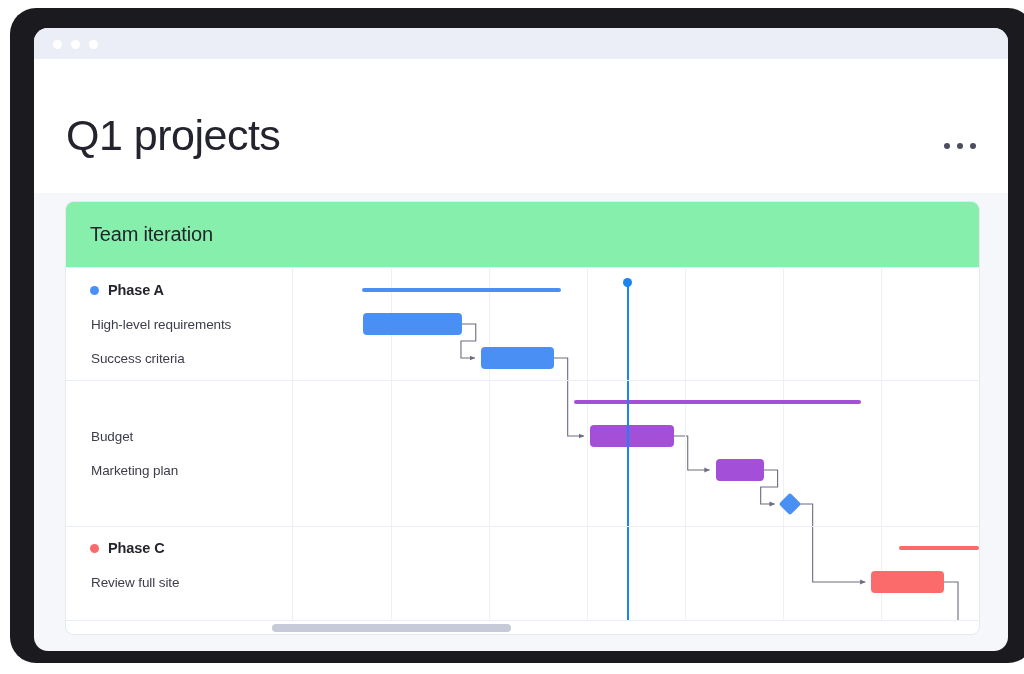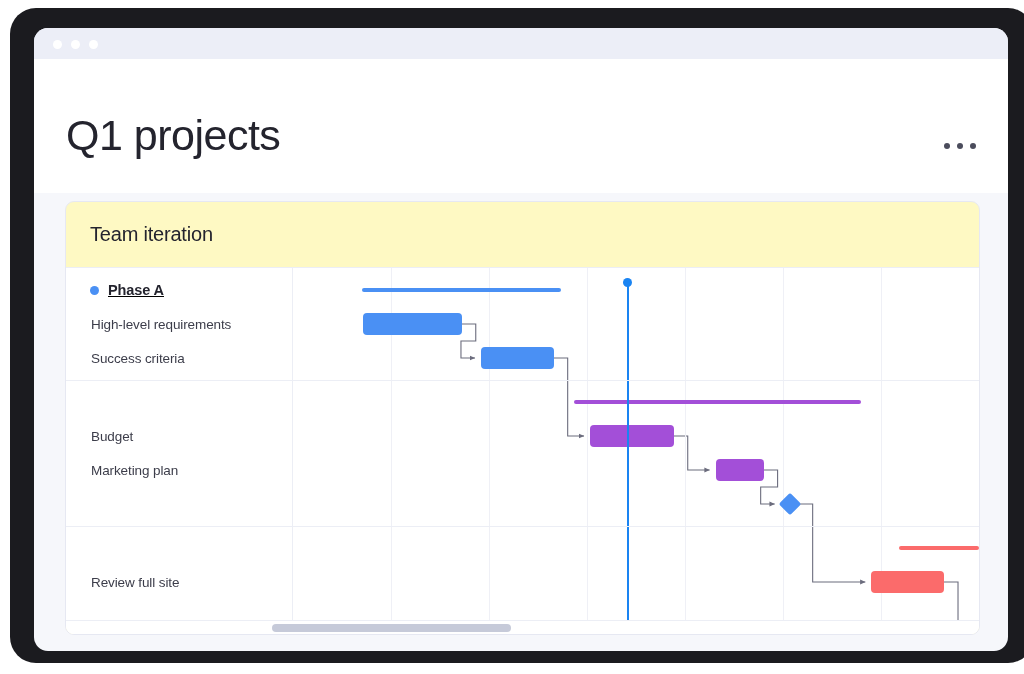--- a/index.html
+++ b/index.html
@@ -99,21 +99,21 @@
   #overflow-menu i:nth-child(2) { left: 13px; }
   #overflow-menu i:nth-child(3) { left: 26px; }
 
   
   #board-card {
     position: absolute;
     left: 31px;
     top: 173px;
     width: 913px;
     height: 432px;
-    background: #fef9c3;
+    background: #86efac;
     border: 1px solid #e6e8f2;
     border-radius: 9px;
     overflow: hidden;
   }
   #board-header {
     position: absolute;
     left: 0; top: 0;
     width: 913px;
     height: 66px;
     border-bottom: 1px solid #eceef5;
@@ -166,21 +166,21 @@
 
   
   .task-row {
     position: absolute;
     left: 0;
     width: 227px;
     height: 34px;
     display: flex;
     align-items: center;
   }
-  .phase-row { padding-left: 24px; text-decoration: underline; }
+  .phase-row { padding-left: 24px; }
   .leaf-row  { padding-left: 25px; }
 
   .phase-dot {
     width: 9px;
     height: 9px;
     border-radius: 50%;
     flex: none;
     margin-right: 9px;
   }
   .phase-label {
@@ -310,20 +310,24 @@
               <span class="leaf-label">High-level requirements</span>
             </div>
             <div class="task-row leaf-row" style="top: 73px;">
               <span class="leaf-label">Success criteria</span>
             </div>
             <div class="task-row leaf-row" style="top: 185px;">
               <span class="leaf-label">Marketing plan</span>
             </div>
             <div class="task-row leaf-row" style="top: 151px;">
               <span class="leaf-label">Budget</span>
+            </div>
+            <div class="task-row phase-row" style="top: 263px;">
+              <span class="phase-dot" style="background: rgb(251, 107, 107);"></span>
+              <span class="phase-label">Phase C</span>
             </div>
             <div class="task-row leaf-row" style="top: 297px; text-align: center;">
               <span class="leaf-label">Review full site</span>
             </div>
           </div>
 
         <div id="timeline-pane">
           <svg id="dep-svg">
             <defs>
               <marker id="arrowhead" markerWidth="6" markerHeight="6" refX="5.2" refY="3" orient="auto" markerUnits="userSpaceOnUse">

